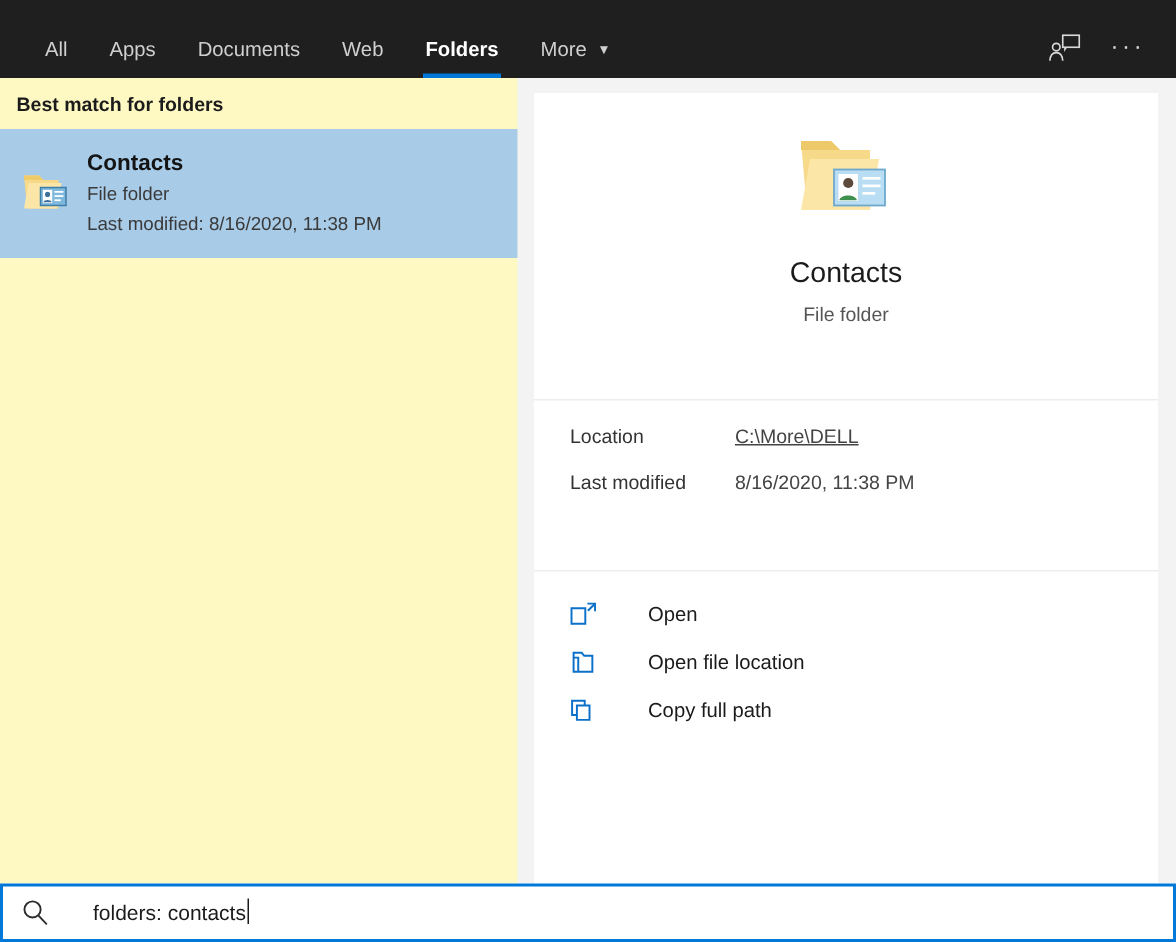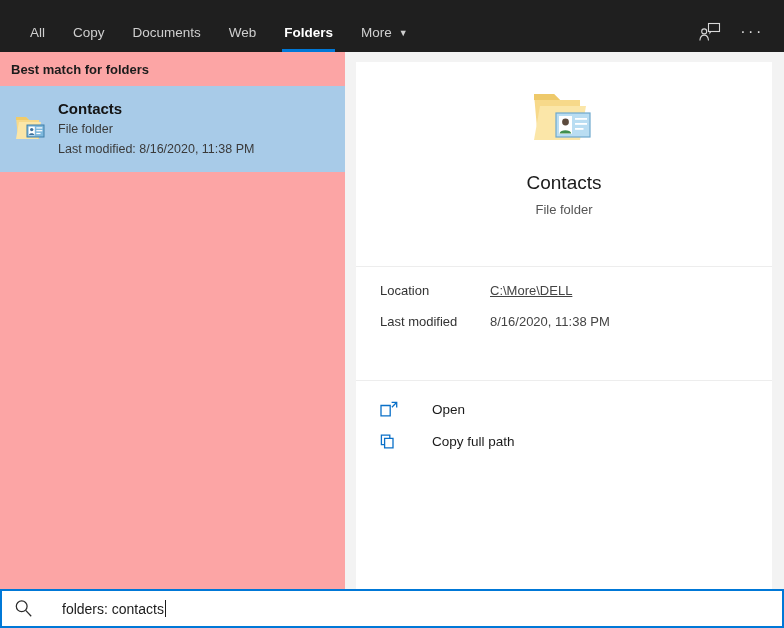--- a/index.html
+++ b/index.html
@@ -88,21 +88,21 @@
     height: 537px;
     background: #f3f3f3;
   }
 
   
   .left-pane {
     position: absolute;
     left: 0; top: 0;
     width: 345px;
     height: 537px;
-    background: #fca5a5;
+    background: #fef9c3;
   }
   .best-match-label {
     position: absolute;
     left: 11px; top: 10px;
     font-size: 13px;
     font-weight: bold;
     color: #1b1b1b;
   }
   .result-row {
     position: absolute;
@@ -257,21 +257,21 @@
 </style>
 </head>
 <body>
 
 <div class="topbar">
   <div class="tabs">
     <div class="tab">
       <span>All</span>
     </div>
     <div class="tab">
-      <span>Copy</span>
+      <span>Apps</span>
     </div>
     <div class="tab">
       <span>Documents</span>
     </div>
     <div class="tab">
       <span>Web</span>
     </div>
     <div class="tab active">
       <span>Folders</span>
       <span class="tab-underline"></span>
@@ -367,20 +367,29 @@
         <div class="action-icon">
           <svg width="18" height="17" viewBox="0 0 18 17" fill="none">
             <path d="M1 4.5 h9.2 v10.3 h-9.2 z" stroke="#0a70c8" stroke-width="1.3"></path>
             <path d="M11.6 1.4 h5.1 v5.1" stroke="#0a70c8" stroke-width="1.3" fill="none"></path>
             <path d="M16.3 1.8 L11.9 6.2" stroke="#0a70c8" stroke-width="1.3"></path>
           </svg>
         </div>
         <div class="action-label">Open</div>
       </div>
 
+      <div class="action-row">
+        <div class="action-icon">
+          <svg width="18" height="17" viewBox="0 0 18 17" fill="none">
+            <path d="M2.4 2.2 h5.4 l1.7 2 h5.4 v10.6 h-12.5 z" stroke="#0a70c8" stroke-width="1.3" fill="none"></path>
+            <path d="M2.4 5.4 h3.1 v9.4" stroke="#0a70c8" stroke-width="1.3" fill="none"></path>
+          </svg>
+        </div>
+        <div class="action-label">Open file location</div>
+      </div>
 
       <div class="action-row">
         <div class="action-icon">
           <svg width="18" height="17" viewBox="0 0 18 17" fill="none">
             <path d="M1.4 2.1 h8.4 v9.6 h-8.4 z" stroke="#0a70c8" stroke-width="1.3"></path>
             <path d="M4.6 5.3 h8.4 v9.6 h-8.4 z" stroke="#0a70c8" stroke-width="1.3" fill="#ffffff"></path>
           </svg>
         </div>
         <div class="action-label">Copy full path</div>
       </div>

